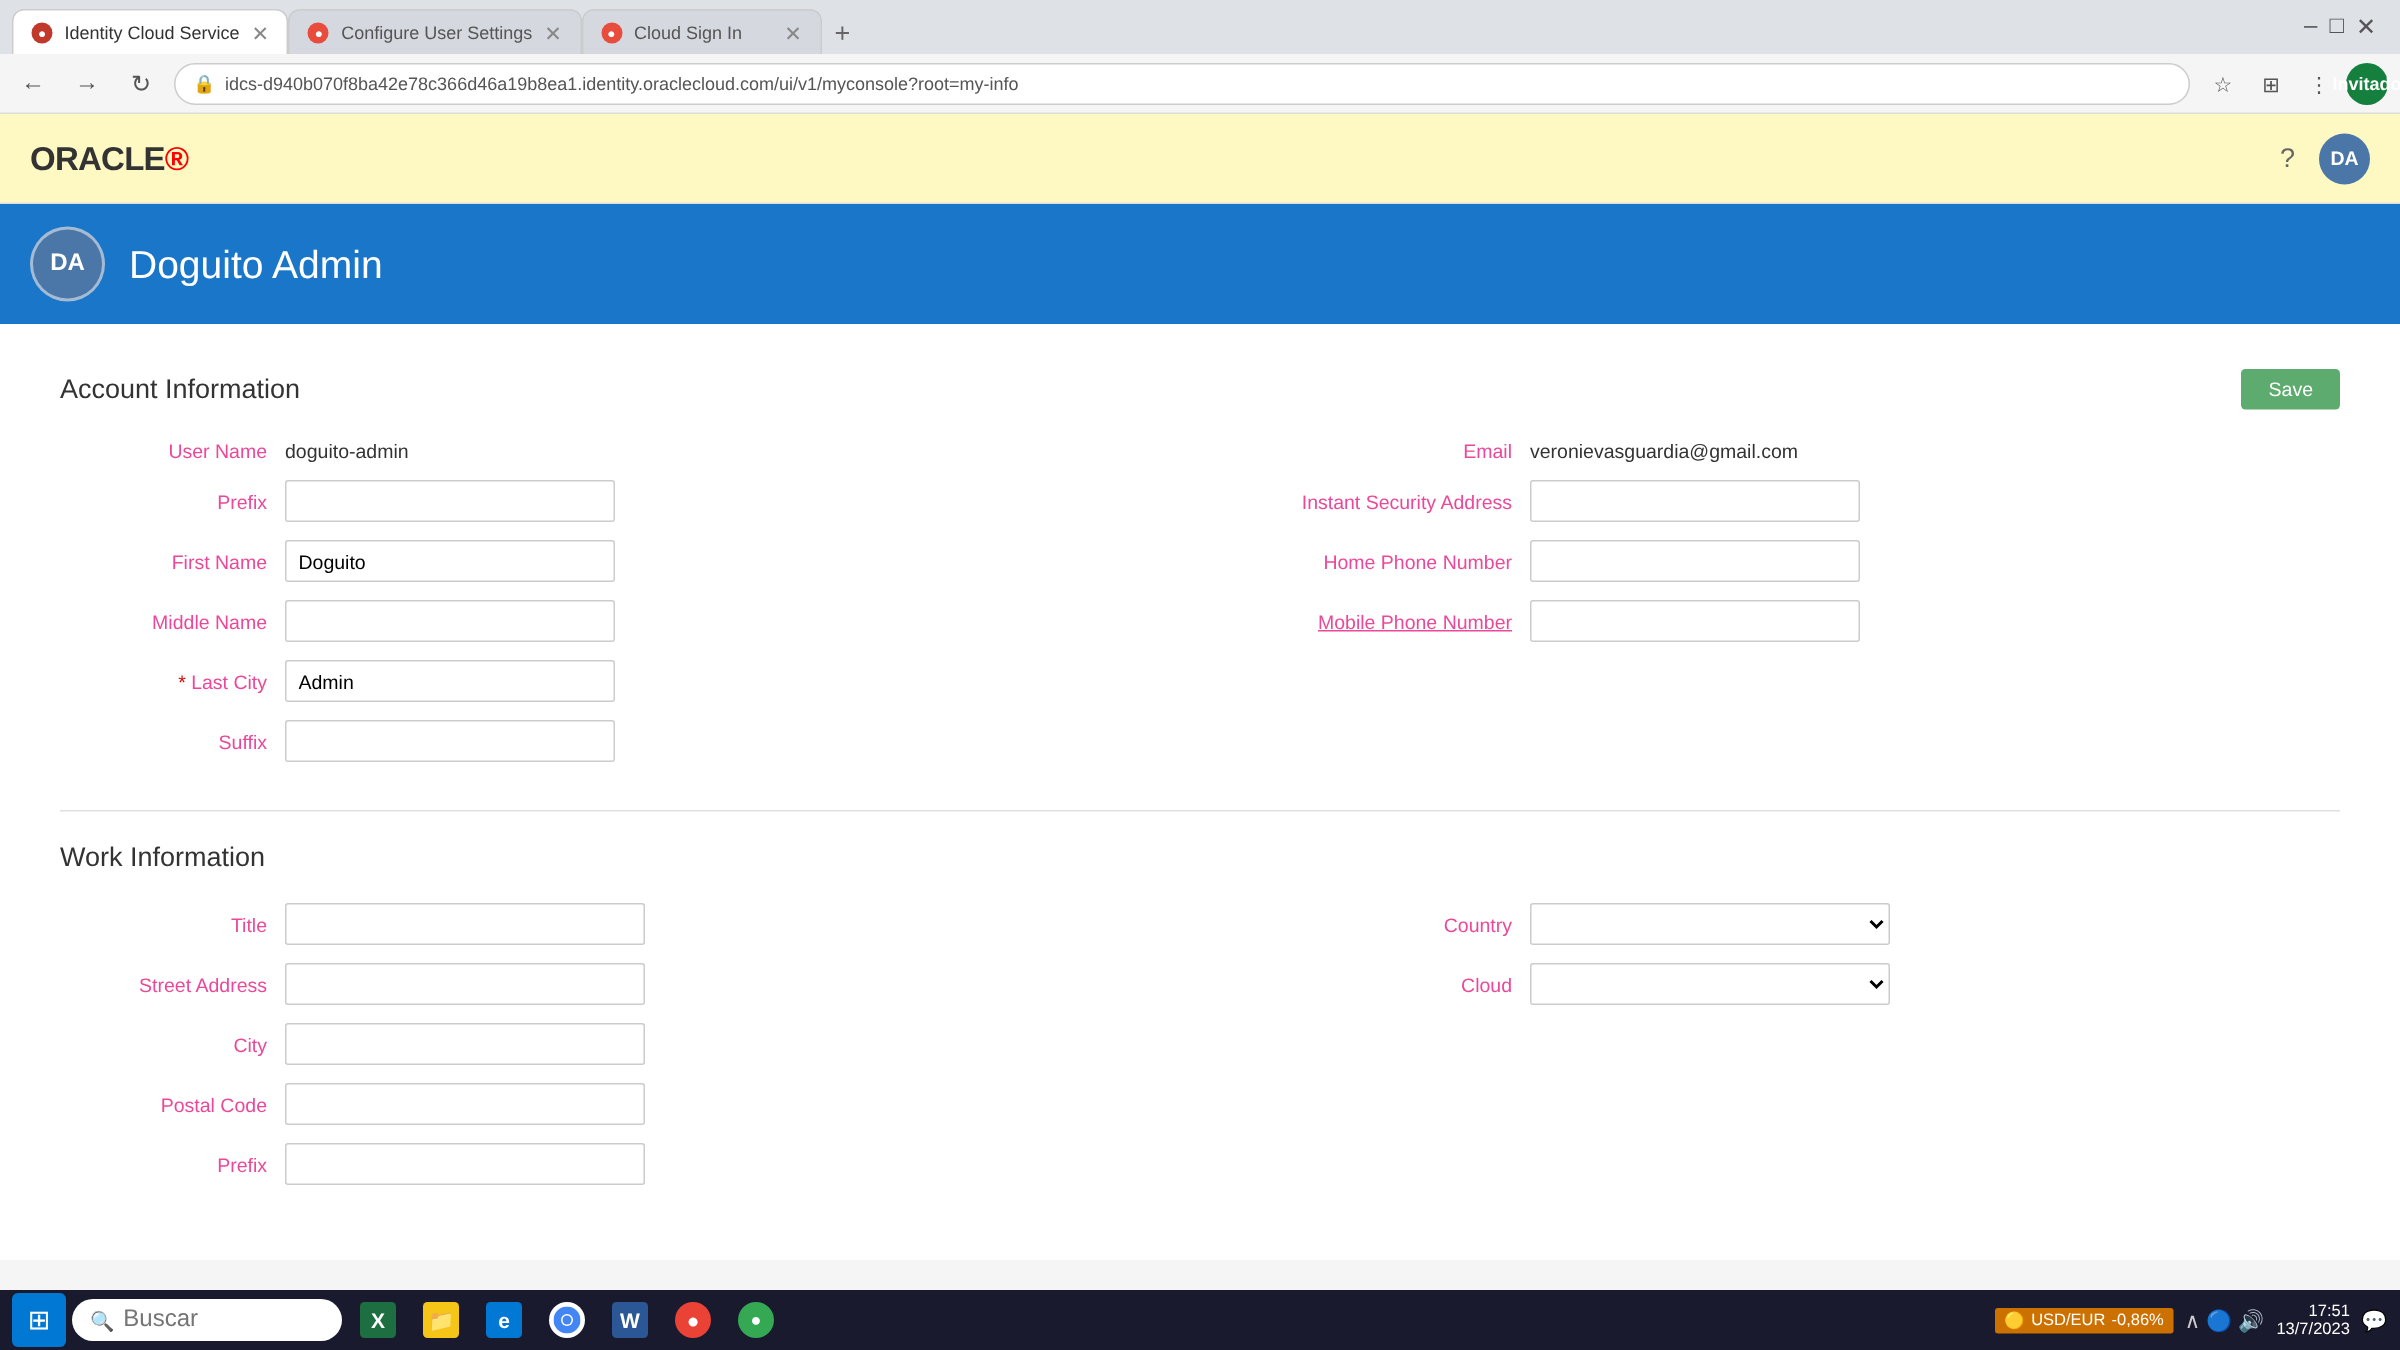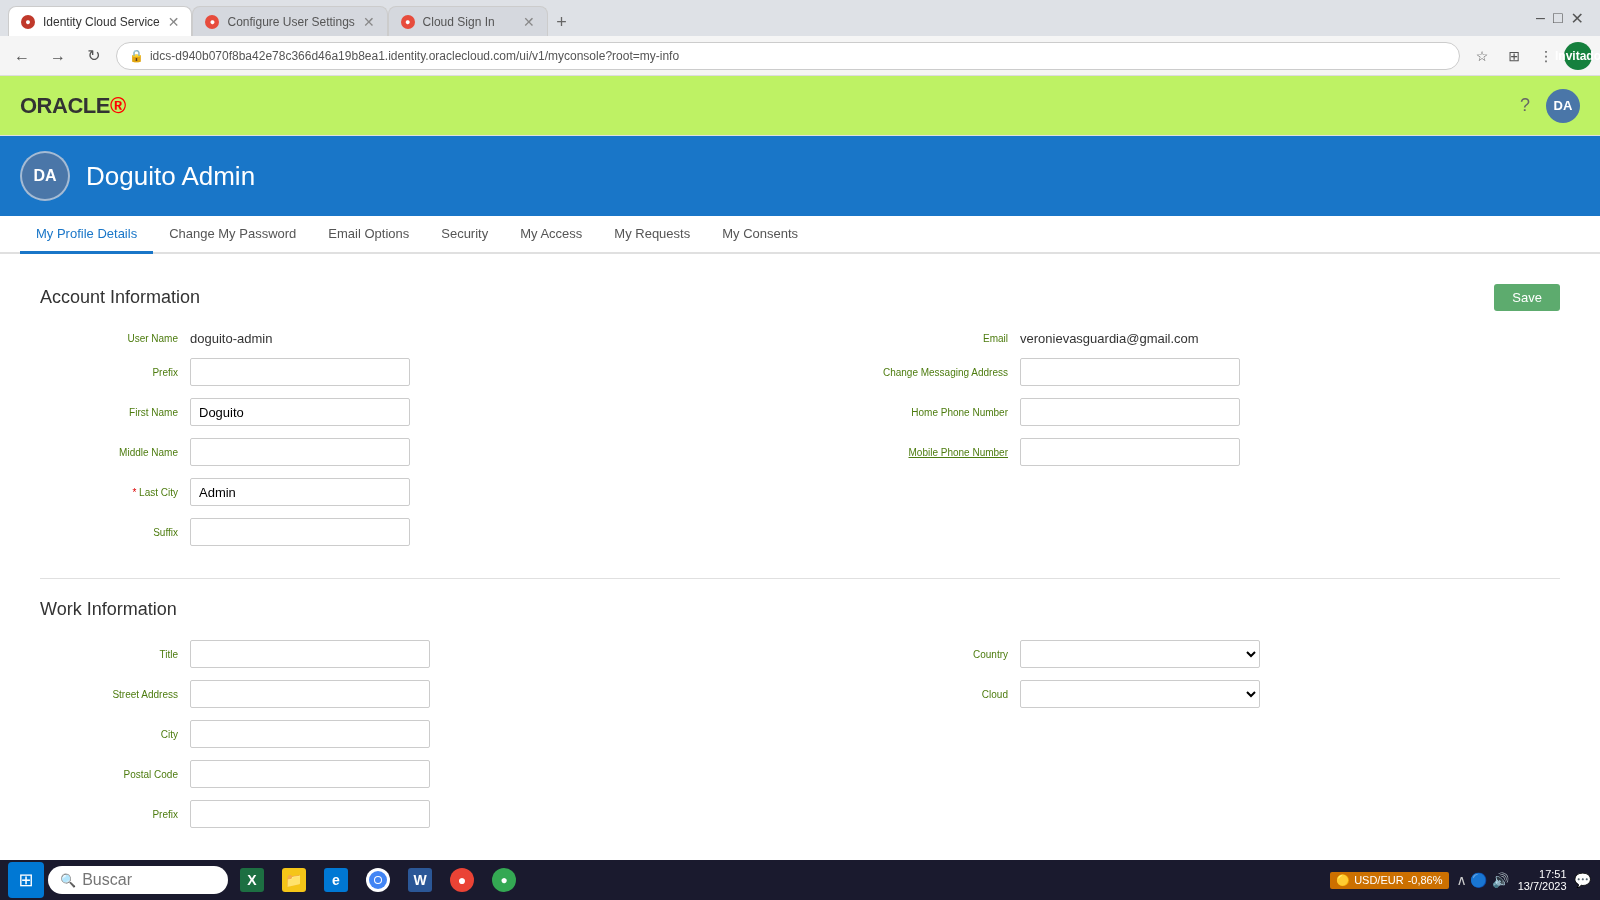--- a/index.html
+++ b/index.html
@@ -25,21 +25,21 @@
     .address-bar span { color: #555; font-size: 12px; overflow: hidden; white-space: nowrap; text-overflow: ellipsis; }
     .lock-icon { color: #5a9a5a; font-size: 13px; flex-shrink: 0; }
     .toolbar-actions { display: flex; align-items: center; gap: 4px; }
     .toolbar-btn { width: 28px; height: 28px; border: none; background: none; cursor: pointer; color: #555; font-size: 14px; border-radius: 50%; display: flex; align-items: center; justify-content: center; }
     .profile-circle { width: 28px; height: 28px; border-radius: 50%; background: #15803d; color: white; display: flex; align-items: center; justify-content: center; font-size: 12px; font-weight: bold; cursor: pointer; }
 
     
     .page-wrapper { background: #fff; width: 1600px; min-height: 764px; }
 
     
-    .oracle-header { display: flex; align-items: center; justify-content: space-between; height: 60px; padding: 0 20px; background: #bef264; border-bottom: 1px solid #e0e0e0; }
+    .oracle-header { display: flex; align-items: center; justify-content: space-between; height: 60px; padding: 0 20px; background: #fef9c3; border-bottom: 1px solid #e0e0e0; }
     .oracle-logo { font-size: 22px; font-weight: bold; color: #333; letter-spacing: -0.5px; font-family: 'Arial Black', Arial, sans-serif; }
     .oracle-logo span { color: #f00; }
     .header-right { display: flex; align-items: center; gap: 16px; }
     .help-btn { color: #666; font-size: 18px; cursor: pointer; }
     .user-avatar { width: 34px; height: 34px; border-radius: 50%; background: #4a76a8; color: white; display: flex; align-items: center; justify-content: center; font-size: 13px; font-weight: bold; cursor: pointer; }
 
     
     .profile-banner { background: #1976c8; color: white; display: flex; align-items: center; height: 80px; padding: 0 20px; gap: 16px; }
     .banner-avatar { width: 50px; height: 50px; border-radius: 50%; background: #4a76a8; color: white; display: flex; align-items: center; justify-content: center; font-size: 16px; font-weight: bold; border: 2px solid rgba(255,255,255,0.5); }
     .banner-name { font-size: 26px; font-weight: 300; }
@@ -52,21 +52,21 @@
     
     .main-content { padding: 20px 40px; background: #fff; }
     .section-header { display: flex; align-items: center; justify-content: space-between; margin-bottom: 20px; margin-top: 10px; }
     .section-title { font-size: 18px; font-weight: normal; color: #333; }
     .save-btn { background: #5dab6e; color: white; border: none; padding: 6px 18px; font-size: 13px; cursor: pointer; border-radius: 3px; }
 
     
     .form-grid { display: flex; gap: 40px; }
     .form-column { flex: 1; }
     .form-row { display: flex; align-items: center; margin-bottom: 12px; }
-    .form-label { text-align: right; width: 150px; padding-right: 12px; font-size: 10px; color: #4d7c0f; flex-shrink: 0; }
+    .form-label { text-align: right; width: 150px; padding-right: 12px; font-size: 13px; color: #ec4899; flex-shrink: 0; }
     .form-label.required::before { content: '* '; color: #d00; }
     .form-value { color: #333; font-size: 13px; }
     .form-input { height: 28px; border: 1px solid #ccc; border-radius: 2px; padding: 0 8px; font-size: 13px; width: 220px; }
     .form-select { height: 28px; border: 1px solid #ccc; border-radius: 2px; padding: 0 8px; font-size: 13px; width: 220px; background: #fff; cursor: pointer; }
 
     .divider { border: none; border-top: 1px solid #e0e0e0; margin: 20px 0; }
 
     
     .taskbar { position: fixed; bottom: 0; width: 1600px; height: 40px; background: #1a1a2e; display: flex; align-items: center; justify-content: space-between; padding: 0 8px; z-index: 100; }
     .taskbar-left { display: flex; align-items: center; gap: 4px; }
@@ -145,29 +145,20 @@
         <span class="help-btn">?</span>
         <div class="user-avatar">DA</div>
       </div>
     </div>
 
     <div class="profile-banner">
       <div class="banner-avatar">DA</div>
       <div class="banner-name">Doguito Admin</div>
     </div>
 
-    <div class="tabs-bar">
-      <div class="tab-item active">My Profile Details</div>
-      <div class="tab-item">Change My Password</div>
-      <div class="tab-item">Email Options</div>
-      <div class="tab-item">Security</div>
-      <div class="tab-item">My Access</div>
-      <div class="tab-item">My Requests</div>
-      <div class="tab-item">My Consents</div>
-    </div>
 
     <div class="main-content">
 
       <div class="section-header">
         <div class="section-title">Account Information</div>
         <button class="save-btn">Save</button>
       </div>
 
       <div class="form-grid">
 
@@ -205,21 +196,21 @@
         </div>
 
         <div class="form-column">
 
           <div class="form-row">
             <span class="form-label" style="width:200px;">Email</span>
             <span class="form-value">veronievasguardia@gmail.com</span>
           </div>
 
           <div class="form-row">
-            <span class="form-label" style="width:200px;">Change Messaging Address</span>
+            <span class="form-label" style="width:200px;">Instant Security Address</span>
             <input class="form-input" type="text" style="">
           </div>
 
           <div class="form-row">
             <span class="form-label" style="width:200px;">Home Phone Number</span>
             <input class="form-input" type="text" style="">
           </div>
 
           <div class="form-row">
             <span class="form-label" style="width:200px;text-decoration:underline;">Mobile Phone Number</span>

